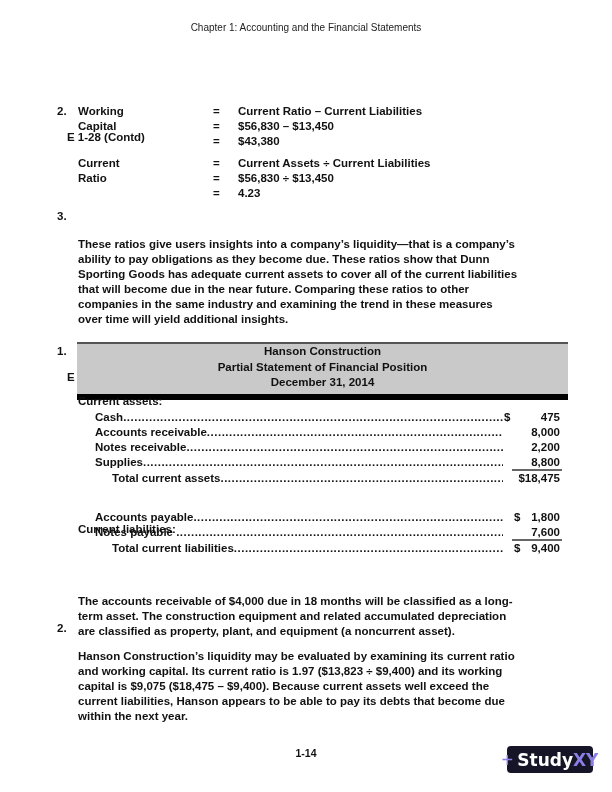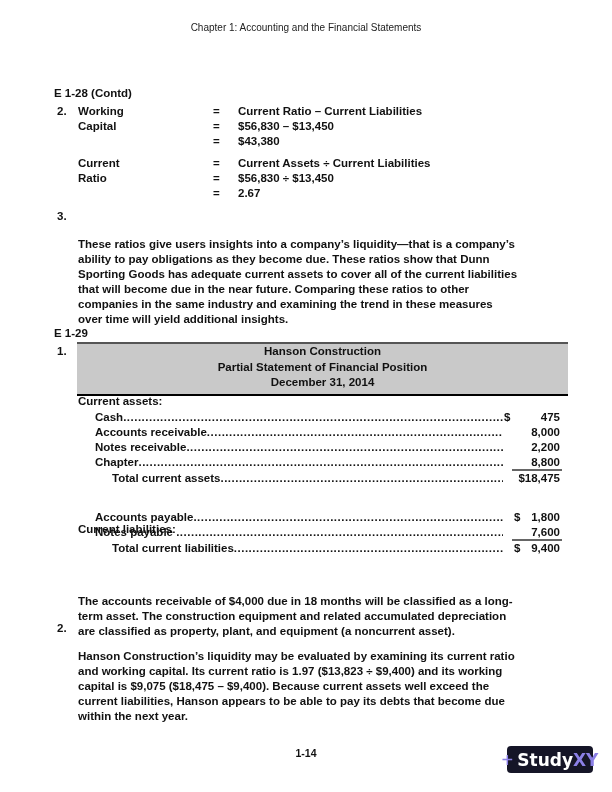--- a/index.html
+++ b/index.html
@@ -1,29 +1,29 @@
 <!DOCTYPE html>
 <html><head>
 <meta charset="utf-8">
 <style>
   html, body { margin: 0; padding: 0; background: #ffffff; }
   body { width: 612px; height: 792px; position: relative; overflow: hidden;
          font-family: "Liberation Sans", sans-serif; color: #111; }
   .abs { position: absolute; }
   .running-head { top: 22px; left: 0; width: 612px; text-align: center; font-size: 10px; color: #222; }
   .b { font-weight: bold; font-size: 11.5px; line-height: 15px; }
-  .ex-title { left: 54px; }
+  .ex-title { left: 67px; margin-top: 44px; }
   .eqrow { position: absolute; height: 15px; }
   .eq-label { position: absolute; left: 0; }
   .eq-sign { position: absolute; left: 135px; }
   .eq-expr { position: absolute; left: 160px; white-space: nowrap; }
   .para { position: absolute; left: 78px; width: 470px; margin-top: 28px; }
   .para div { white-space: nowrap; }
   .stmt-head { position: absolute; left: 77px; top: 342px; width: 491px; height: 50px;
-               background: #c9c9c9; border-top: 2px solid #555; border-bottom: 2px solid #000000; }
+               background: #c9c9c9; border-top: 2px solid #555; border-bottom: 6px solid #000000; }
   .stmt-head div { text-align: center; font-weight: bold; font-size: 11.5px; line-height: 15.5px; }
   .line-item { position: absolute; height: 15px; font-weight: bold; font-size: 11.5px; line-height: 15px; }
   .li-label { position: absolute; left: 0; white-space: nowrap; overflow: hidden; }
   .dots { letter-spacing: 0.5px; }
   .li-val { position: absolute; right: 0; width: 56px; text-align: right; }
   .li-cur { position: absolute; left: 0; }
   .rule { position: absolute; height: 2px; background: #666; }
   .page-num { top: 747px; left: 0; width: 612px; text-align: center; font-weight: bold; font-size: 10.5px; }
   .badge { left: 507px; top: 746px; width: 86px; height: 27px; background: #151527; border-radius: 4px;
            display: flex; align-items: center; justify-content: center; gap: 4px; }
@@ -57,21 +57,21 @@
     <span class="eq-label">Current Ratio</span>
     <span class="eq-sign">=</span>
     <span class="eq-expr">Current Assets ÷ Current Liabilities</span>
   </div>
   <div class="eqrow" style="top:67px;">
     <span class="eq-sign">=</span>
     <span class="eq-expr">$56,830 ÷ $13,450</span>
   </div>
   <div class="eqrow" style="top:82px;">
     <span class="eq-sign">=</span>
-    <span class="eq-expr">2.67</span>
+    <span class="eq-expr">4.23</span>
   </div>
 </div>
 
 <div class="abs b" style="left:57px; top:209px;">3.</div>
 <div class="para b" style="top:209px;">
   <div>These ratios give users insights into a company’s liquidity—that is a company’s</div>
   <div>ability to pay obligations as they become due.  These ratios show that Dunn</div>
   <div>Sporting Goods has adequate current assets to cover all of the current liabilities</div>
   <div>that will become due in the near future. Comparing these ratios to other</div>
   <div>companies in the same industry and examining the trend in these measures</div>
@@ -95,21 +95,21 @@
 </div>
 <div class="line-item" style="left:95px; top:425px; width:465px;">
   <div class="li-label" style="width:408px;"><span>Accounts receivable</span><span class="dots">...................................................................................................................................</span></div>
   <div class="li-val"><span>8,000</span></div>
 </div>
 <div class="line-item" style="left:95px; top:440px; width:465px;">
   <div class="li-label" style="width:408px;"><span>Notes receivable</span><span class="dots">...................................................................................................................................</span></div>
   <div class="li-val"><span>2,200</span></div>
 </div>
 <div class="line-item" style="left:95px; top:455px; width:465px;">
-  <div class="li-label" style="width:408px;"><span>Chapter</span><span class="dots">...................................................................................................................................</span></div>
+  <div class="li-label" style="width:408px;"><span>Supplies</span><span class="dots">...................................................................................................................................</span></div>
   <div class="li-val"><span>8,800</span></div>
 </div>
 <div class="rule" style="left:512px; top:469px; width:50px;"></div>
 <div class="line-item" style="left:112px; top:471px; width:448px;">
   <div class="li-label" style="width:391px;"><span>Total current assets</span><span class="dots">...................................................................................................................................</span></div>
   <div class="li-val"><span>$18,475</span></div>
 </div>
 
 <div class="abs b" style="left:78px; top:522px;">Current liabilities:</div>
 

